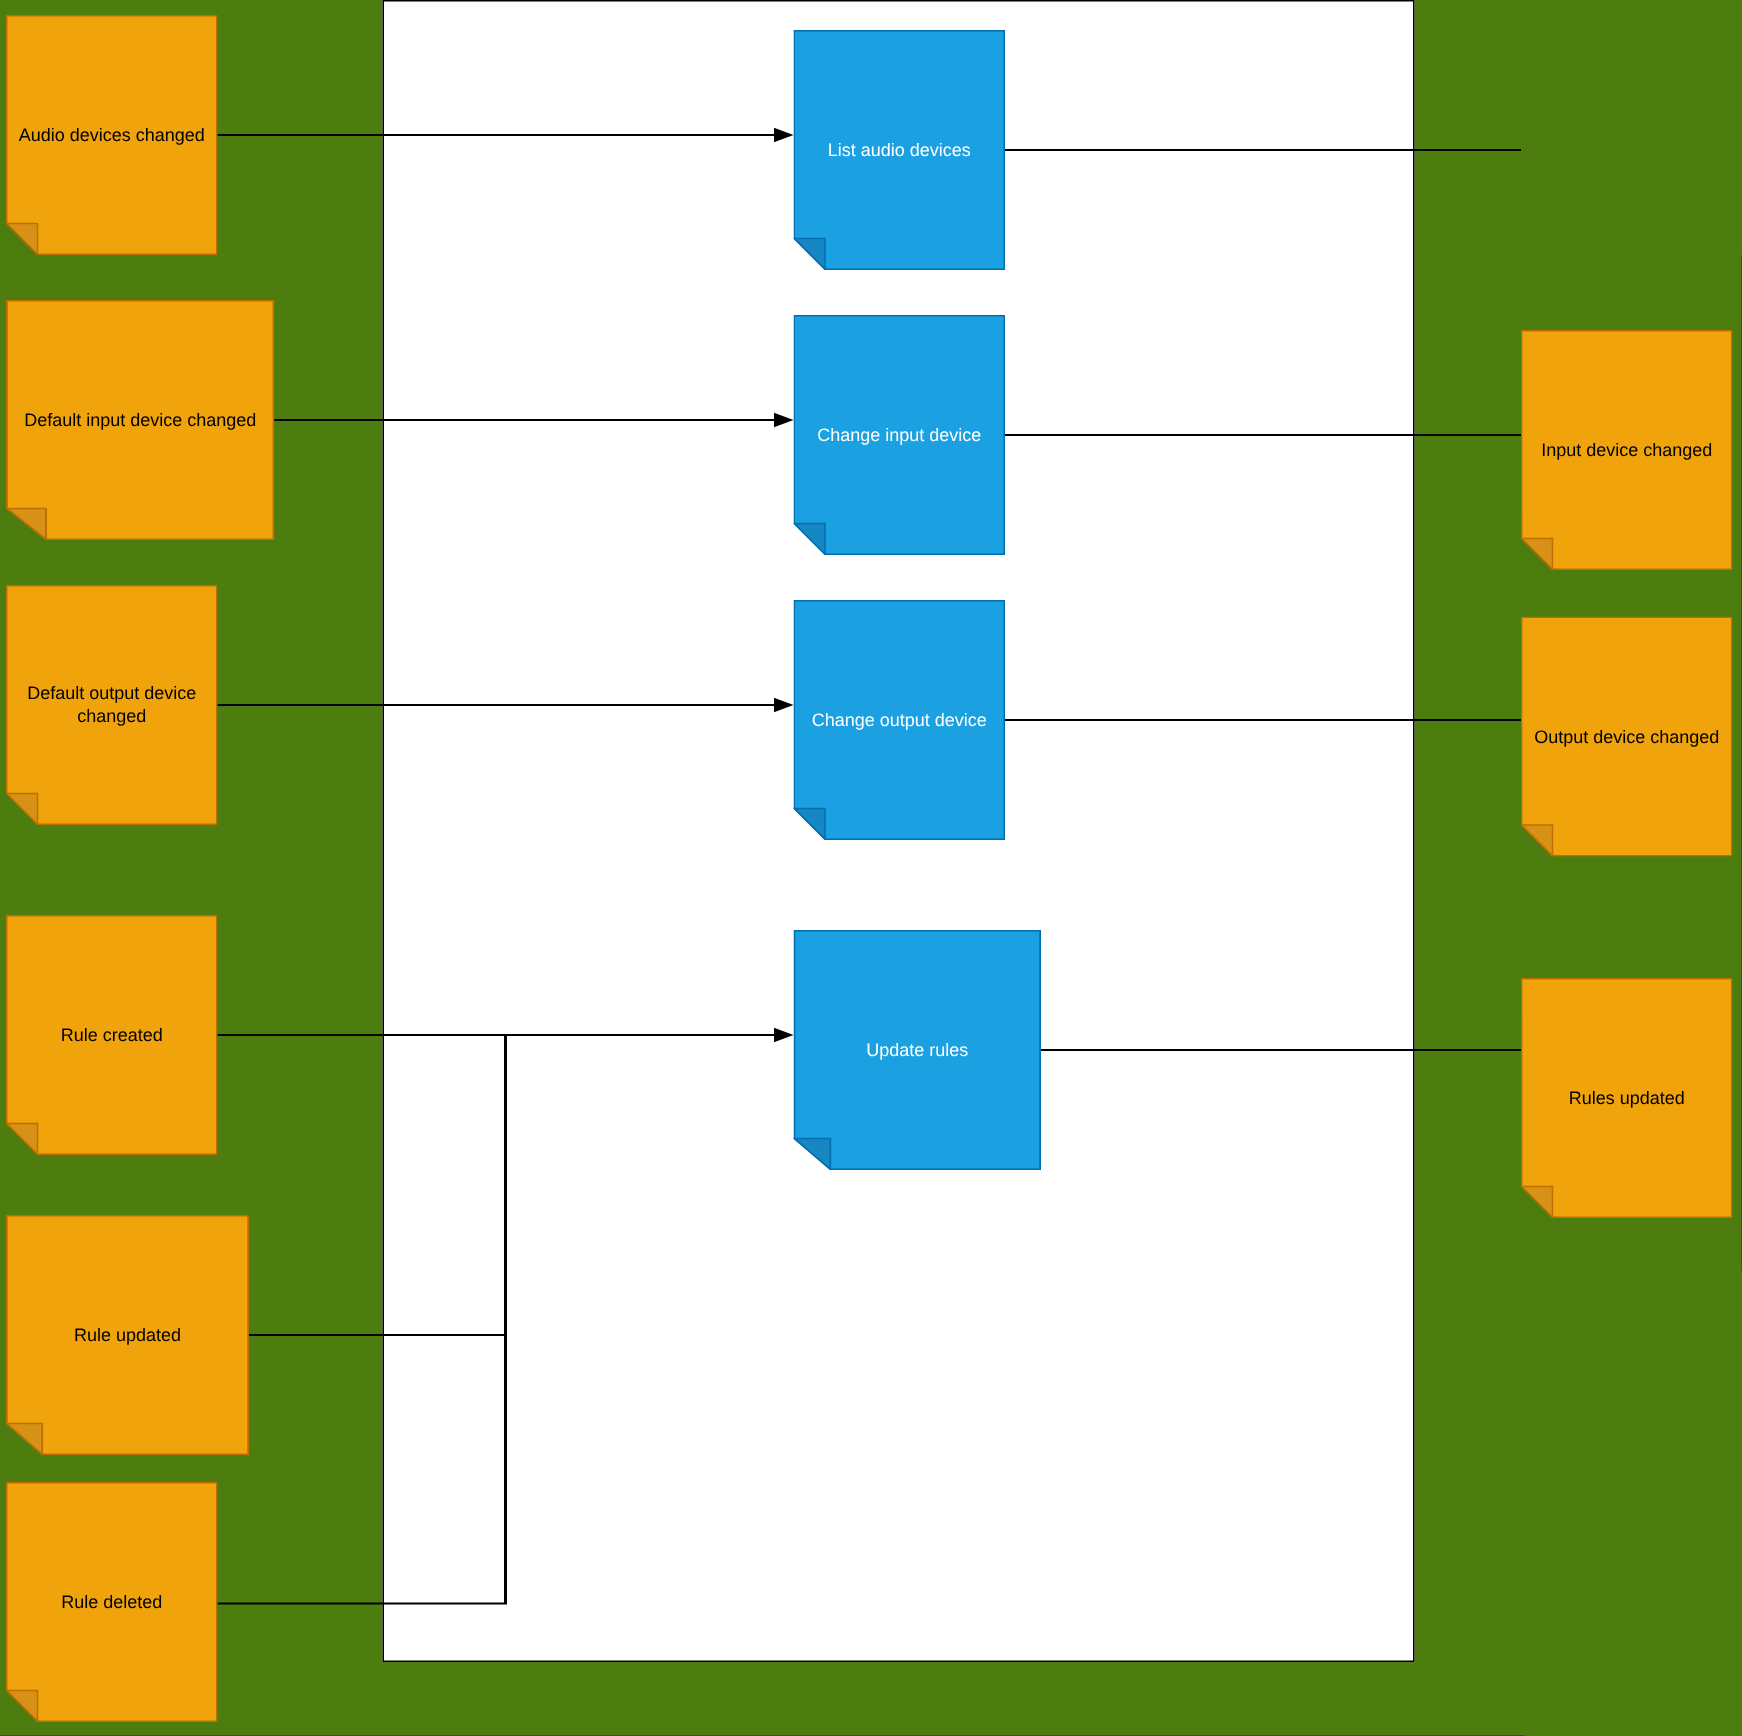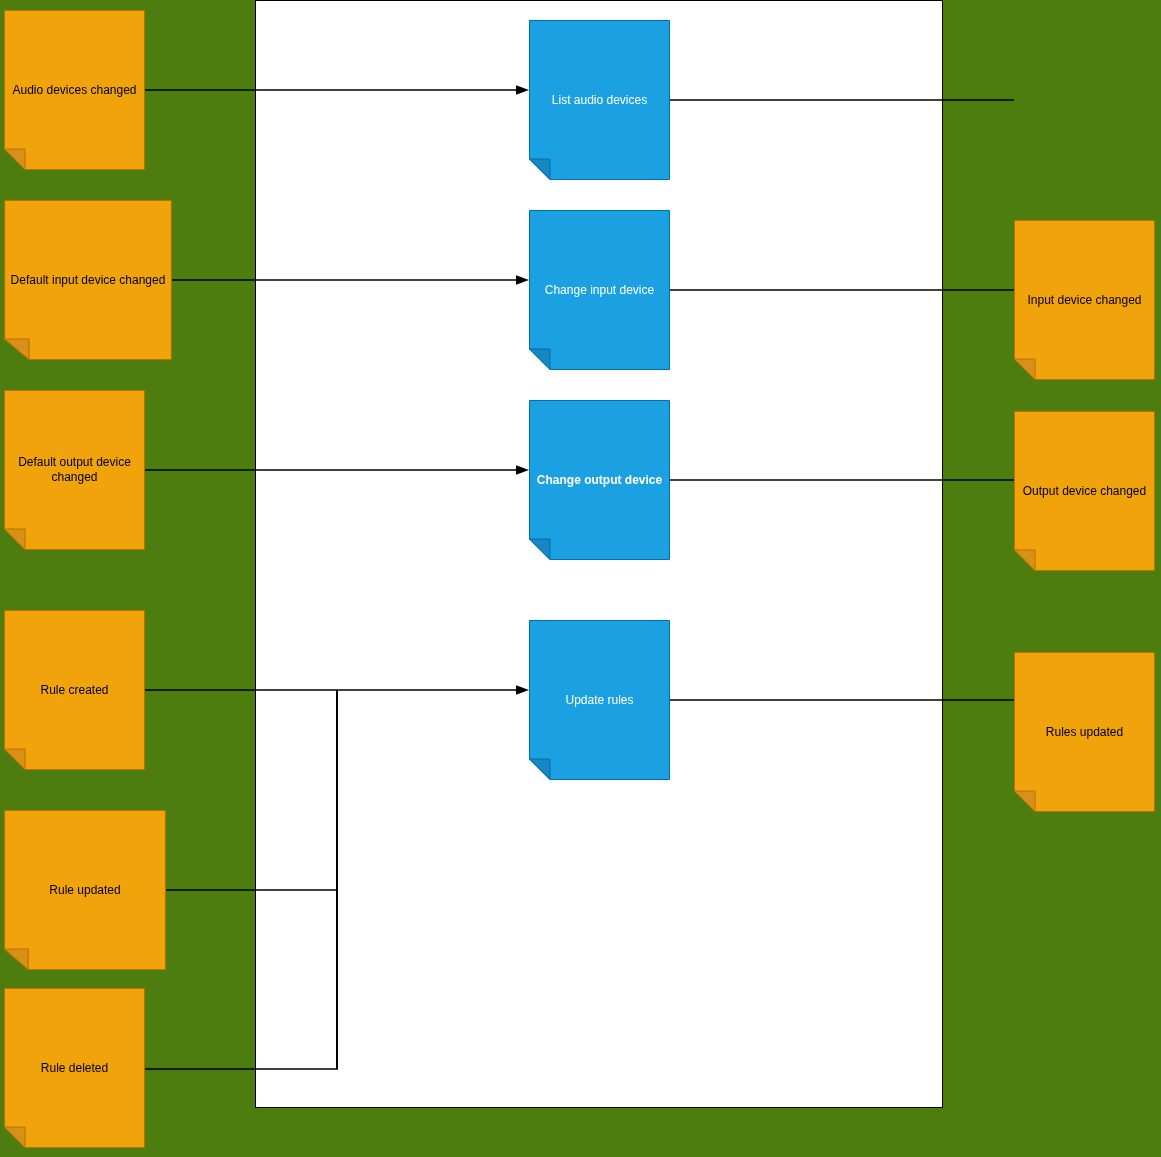--- a/index.html
+++ b/index.html
@@ -78,21 +78,21 @@
     </svg>
 
   <div class="note" style="left: 4px; top: 10px; width: 141px; height: 160px;">
     <svg viewBox="0 0 141 160" preserveAspectRatio="none">
       <polygon class="note-body" points="0.5,0.5 140.5,0.5 140.5,159.5 21,159.5 0.5,139" fill="#F0A30A" stroke="#BD7000" stroke-width="1"></polygon>
       <polygon class="note-fold" points="0.5,139 21,139 21,159.5" fill="#D89117" stroke="#BD7000" stroke-width="1"></polygon>
     </svg>
     <div class="note-label" style="color: rgb(0, 0, 0);">Audio devices changed</div>
   </div>
 
-  <div class="note" style="left: 4px; top: 200px; width: 168px; height: 160px;">
+  <div class="note" style="left: 4px; top: 200px; width: 143px; height: 160px; padding-left: 36px;">
     <svg viewBox="0 0 141 160" preserveAspectRatio="none">
       <polygon class="note-body" points="0.5,0.5 140.5,0.5 140.5,159.5 21,159.5 0.5,139" fill="#F0A30A" stroke="#BD7000" stroke-width="1"></polygon>
       <polygon class="note-fold" points="0.5,139 21,139 21,159.5" fill="#D89117" stroke="#BD7000" stroke-width="1"></polygon>
     </svg>
     <div class="note-label" style="color: rgb(0, 0, 0);">Default input device changed</div>
   </div>
 
   <div class="note" style="left: 4px; top: 390px; width: 141px; height: 160px;">
     <svg viewBox="0 0 141 160" preserveAspectRatio="none">
       <polygon class="note-body" points="0.5,0.5 140.5,0.5 140.5,159.5 21,159.5 0.5,139" fill="#F0A30A" stroke="#BD7000" stroke-width="1"></polygon>
@@ -139,24 +139,24 @@
       <polygon class="note-fold" points="0.5,139 21,139 21,159.5" fill="#1687C2" stroke="#006EAF" stroke-width="1"></polygon>
     </svg>
     <div class="note-label" style="color: rgb(255, 255, 255);">Change input device</div>
   </div>
 
   <div class="note" style="left: 529px; top: 400px; width: 141px; height: 160px;">
     <svg viewBox="0 0 141 160" preserveAspectRatio="none">
       <polygon class="note-body" points="0.5,0.5 140.5,0.5 140.5,159.5 21,159.5 0.5,139" fill="#1BA1E2" stroke="#006EAF" stroke-width="1"></polygon>
       <polygon class="note-fold" points="0.5,139 21,139 21,159.5" fill="#1687C2" stroke="#006EAF" stroke-width="1"></polygon>
     </svg>
-    <div class="note-label" style="color: rgb(255, 255, 255); font-weight: bold;">Change output device</div>
+    <div class="note-label" style="color: rgb(255, 255, 255);">Change output device</div>
   </div>
 
-  <div class="note" style="left: 529px; top: 620px; width: 141px; height: 160px; text-decoration: underline;">
+  <div class="note" style="left: 529px; top: 620px; width: 165px; height: 160px; text-decoration: underline;">
     <svg viewBox="0 0 141 160" preserveAspectRatio="none">
       <polygon class="note-body" points="0.5,0.5 140.5,0.5 140.5,159.5 21,159.5 0.5,139" fill="#1BA1E2" stroke="#006EAF" stroke-width="1"></polygon>
       <polygon class="note-fold" points="0.5,139 21,139 21,159.5" fill="#1687C2" stroke="#006EAF" stroke-width="1"></polygon>
     </svg>
     <div class="note-label" style="color: rgb(255, 255, 255);">Update rules</div>
   </div>
 
 
   <div class="note" style="left: 1014px; top: 220px; width: 141px; height: 160px;">
     <svg viewBox="0 0 141 160" preserveAspectRatio="none">

